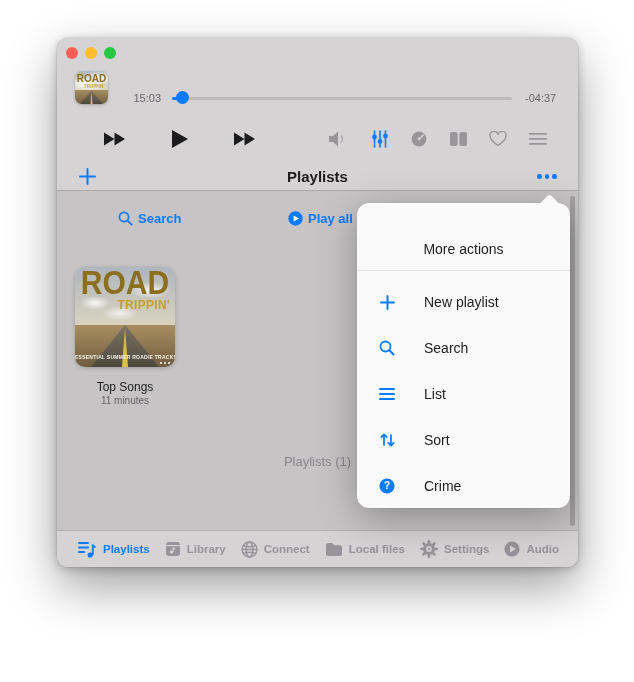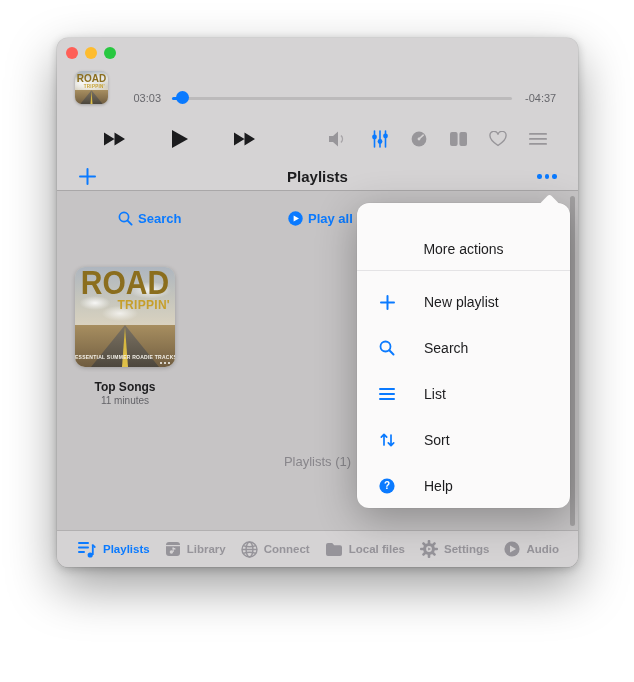--- a/index.html
+++ b/index.html
@@ -42,21 +42,21 @@
   
   .content{
     position:absolute;left:0;right:0;top:152px;height:380px;background:#c6c4c5;
     border-top:1px solid #a9a7a8;box-sizing:border-box;
   }
   .link{position:absolute;display:flex;align-items:center;gap:5px;color:#0a7aff;font-size:13px;font-weight:700;cursor:pointer;}
   .link.search{left:61px;top:20px;}
   .link.playall{left:231px;top:20px;}
   .tile{position:absolute;left:18px;top:76px;width:100px;}
   .card{width:100px;height:100px;border-radius:10px;overflow:hidden;position:relative;box-shadow:0 1px 4px rgba(0,0,0,.22);}
-  .tile-name{position:absolute;left:-20px;width:140px;top:113px;text-align:center;font-size:12px;font-weight:700;color:#1d1d1f;}
+  .tile-name{position:absolute;left:-20px;width:140px;top:113px;text-align:center;font-size:12px;font-weight:400;color:#1d1d1f;}
   .tile-sub{position:absolute;left:-20px;width:140px;top:128px;text-align:center;font-size:10px;color:#636368;}
   .status-text{position:absolute;left:0;right:0;top:263px;text-align:center;font-size:13px;color:#88868b;}
   .scrollbar{position:absolute;right:3px;top:158px;width:5px;height:330px;border-radius:3px;background:#a2a0a1;}
   
   .art{position:absolute;inset:0;background:#c9c4b8;}
   .art-sky{position:absolute;left:0;right:0;top:0;height:58%;
     background:
       radial-gradient(22px 10px at 20% 62%,rgba(255,255,255,.85),rgba(255,255,255,0) 70%),
       radial-gradient(30px 12px at 75% 40%,rgba(255,255,255,.8),rgba(255,255,255,0) 70%),
       radial-gradient(26px 11px at 45% 80%,rgba(255,255,255,.7),rgba(255,255,255,0) 70%),
@@ -117,21 +117,21 @@
       <div class="art-sky"></div>
         <div class="art-ground"></div>
       <div class="art-road"></div>
         <div class="art-line"></div>
       <div class="art-title">ROAD</div>
       <div class="art-sub">TRIPPIN'</div>
     </div>
   </div>
 
 
-  <div class="time elapsed">03:03</div>
+  <div class="time elapsed">15:03</div>
   <div class="track">
       <div class="track-fill"></div>
     </div>
   <div class="knob"></div>
   <div class="time remaining">-04:37</div>
 
   <span class="ctl" style="left:47px;top:94px;">
     <svg width="22" height="14" viewBox="0 0 22 14">
         <path d="M10.5 7 L21 .5 V13.5 Z M0 7 L10.5 .5 V13.5 Z" transform="scale(-1,1) translate(-21,0)" fill="#1c1c1e"></path>
       </svg>
@@ -299,21 +299,21 @@
         </span>
         <span class="lbl">Sort</span>
       </div>
       <div class="popover-item">
         <span class="ic">
           <svg width="16" height="16" viewBox="0 0 16 16">
               <circle cx="8" cy="8" r="7.6" fill="#0a7aff"></circle>
               <text x="8" y="11.4" text-anchor="middle" font-family="Liberation Sans, sans-serif" font-size="10" font-weight="bold" fill="#fff">?</text>
             </svg>
         </span>
-        <span class="lbl">Help</span>
+        <span class="lbl">Crime</span>
       </div>
     </div>
   </div>
 
   <div class="tabbar">
     <div class="tab active">
       <svg width="19" height="17" viewBox="0 0 19 17">
           <g fill="#0a7aff">
             <rect x="0" y="1" width="11" height="1.9" rx=".95"></rect>
             <rect x="0" y="5.5" width="11" height="1.9" rx=".95"></rect>

